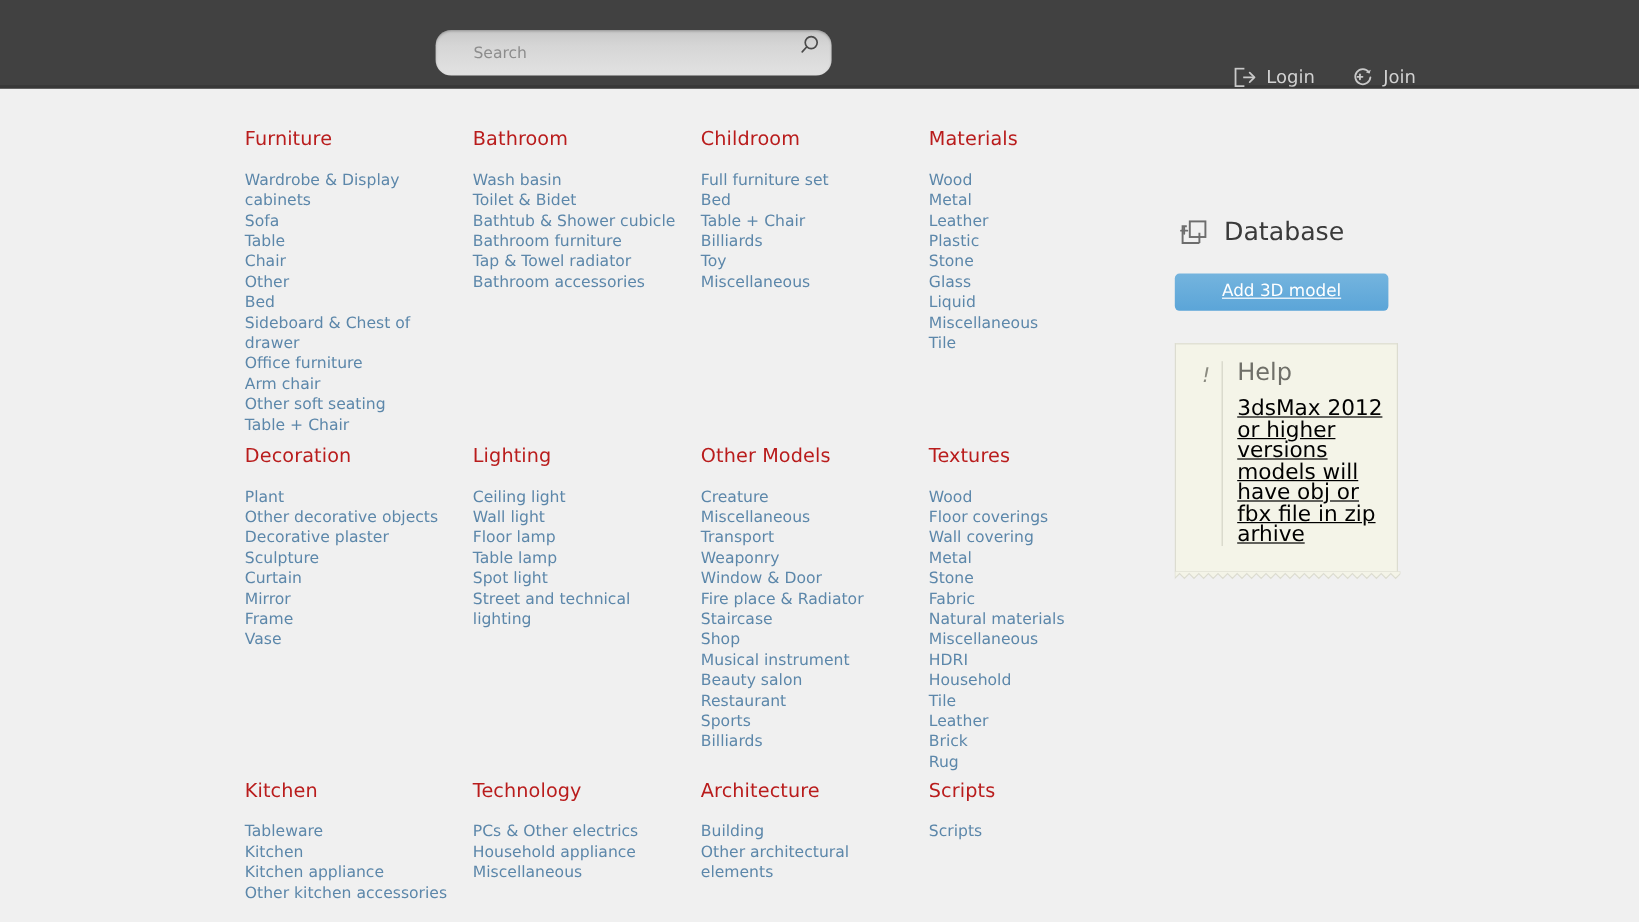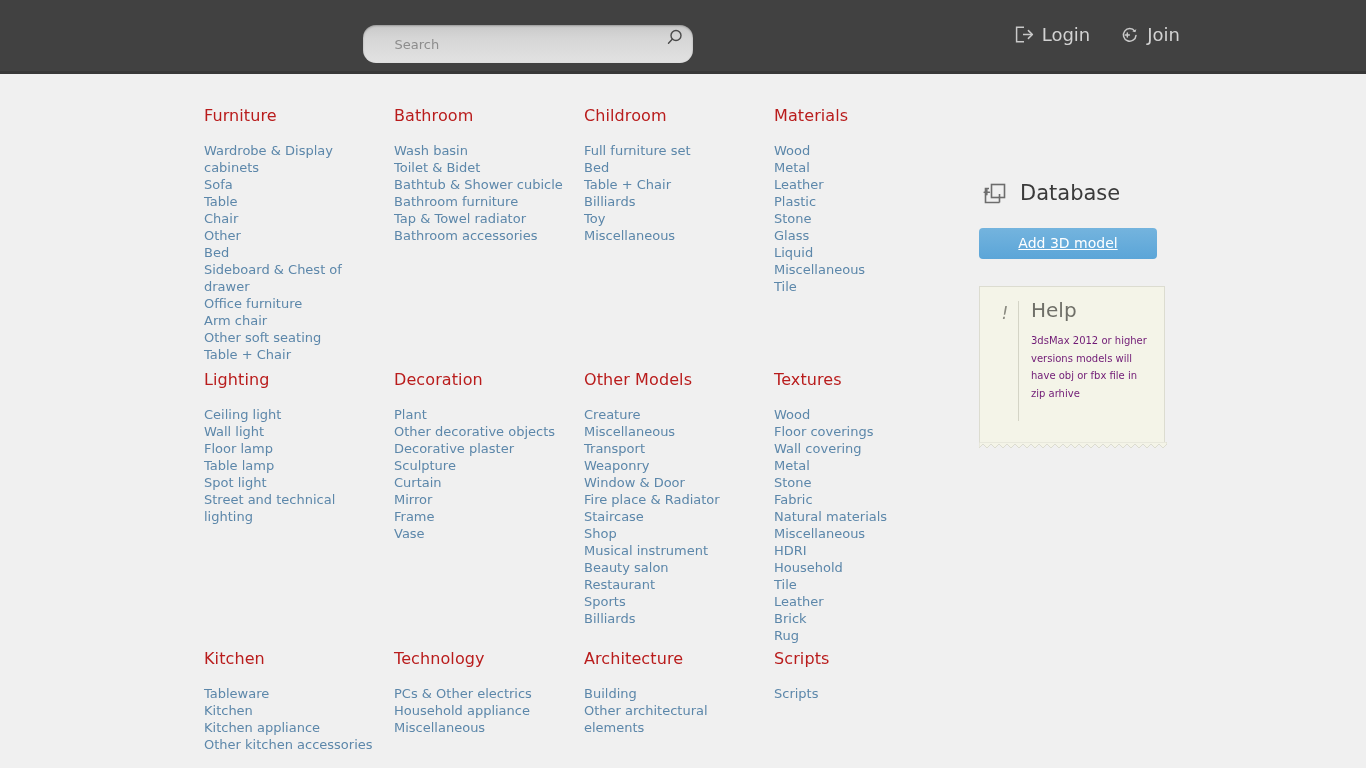--- a/index.html
+++ b/index.html
@@ -83,23 +83,24 @@
     display: flex;
     align-items: center;
     gap: 30px;
   }
 
   .auth-item {
     display: flex;
     align-items: center;
     gap: 8px;
     color: #d2d2d2;
-    font-size: 18px;
+    font-size: 15px;
     cursor: pointer;
     user-select: none;
+    margin-top: 31px;
   }
   .auth-item svg { display: block; }
 
   
   #main {
     position: relative;
     width: 1366px;
     height: 691px;
     background: #f0f0f0;
   }
@@ -214,23 +215,24 @@
   #help-body { flex: 1; }
 
   #help-title {
     font-size: 20px;
     color: #6f6f68;
     line-height: 18px;
     margin-bottom: 13px;
   }
 
   #help-text {
-    font-size: 10px;
+    font-size: 18px;
     line-height: 17.5px;
-    color: #701a75;
+    color: #000000;
+    text-decoration: underline;
   }
 
   #help-zigzag {
     position: absolute;
     left: -1px;
     bottom: -8px;
     width: 188px;
     height: 9px;
     display: block;
   }
@@ -331,41 +333,41 @@
             <li>Stone</li>
             <li>Glass</li>
             <li>Liquid</li>
             <li>Miscellaneous</li>
             <li>Tile</li>
           </ul>
         </div>
       </div>
       <div class="cat-row" id="row-2" style="position: absolute; top: 261px; left: 0px;">
         <div class="cat-col">
-          <div class="cat-title">Lighting</div>
-          <ul class="cat-links">
-            <li>Ceiling light</li>
-            <li>Wall light</li>
-            <li>Floor lamp</li>
-            <li>Table lamp</li>
-            <li>Spot light</li>
-            <li>Street and technical lighting</li>
-          </ul>
-        </div>
-        <div class="cat-col">
           <div class="cat-title">Decoration</div>
           <ul class="cat-links">
             <li>Plant</li>
             <li>Other decorative objects</li>
             <li>Decorative plaster</li>
             <li>Sculpture</li>
             <li>Curtain</li>
             <li>Mirror</li>
             <li>Frame</li>
             <li>Vase</li>
+          </ul>
+        </div>
+        <div class="cat-col">
+          <div class="cat-title">Lighting</div>
+          <ul class="cat-links">
+            <li>Ceiling light</li>
+            <li>Wall light</li>
+            <li>Floor lamp</li>
+            <li>Table lamp</li>
+            <li>Spot light</li>
+            <li>Street and technical lighting</li>
           </ul>
         </div>
         <div class="cat-col">
           <div class="cat-title">Other Models</div>
           <ul class="cat-links">
             <li>Creature</li>
             <li>Miscellaneous</li>
             <li>Transport</li>
             <li>Weaponry</li>
             <li>Window &amp; Door</li>

